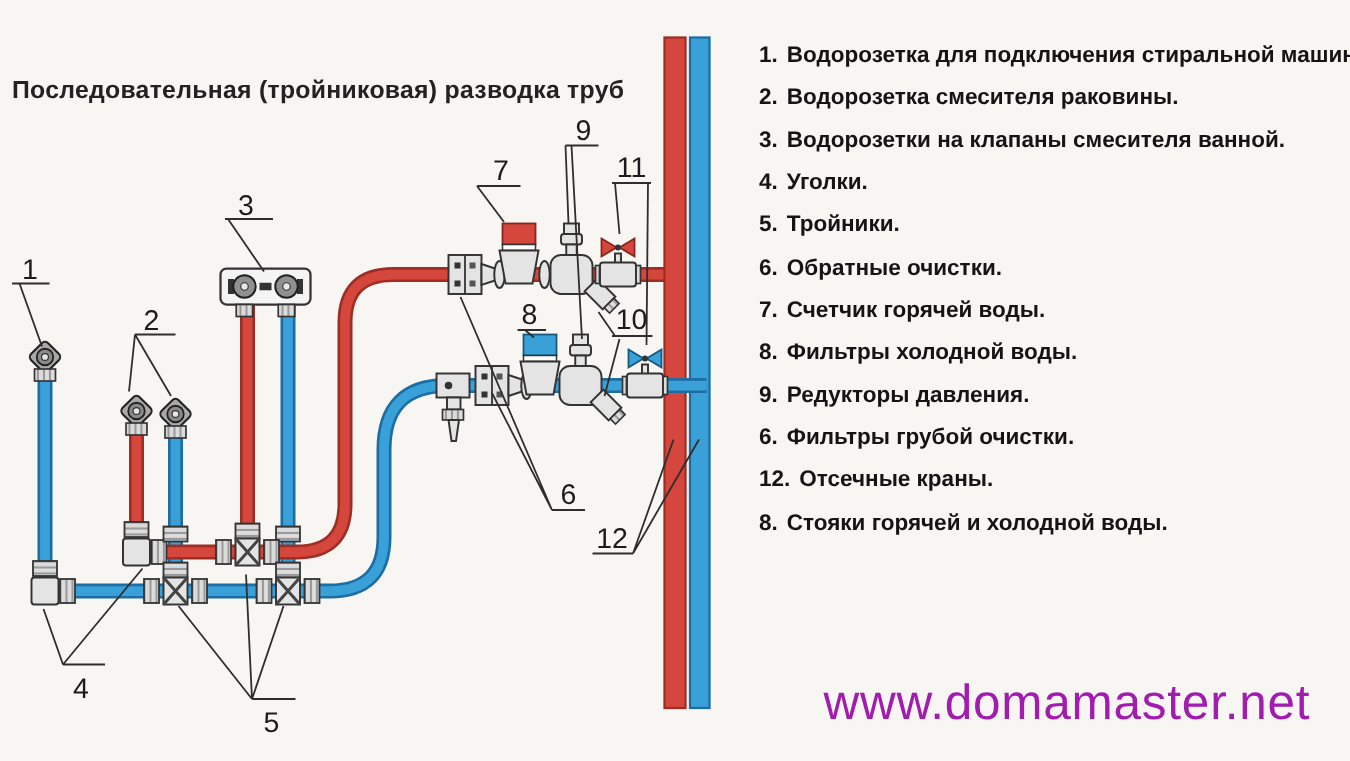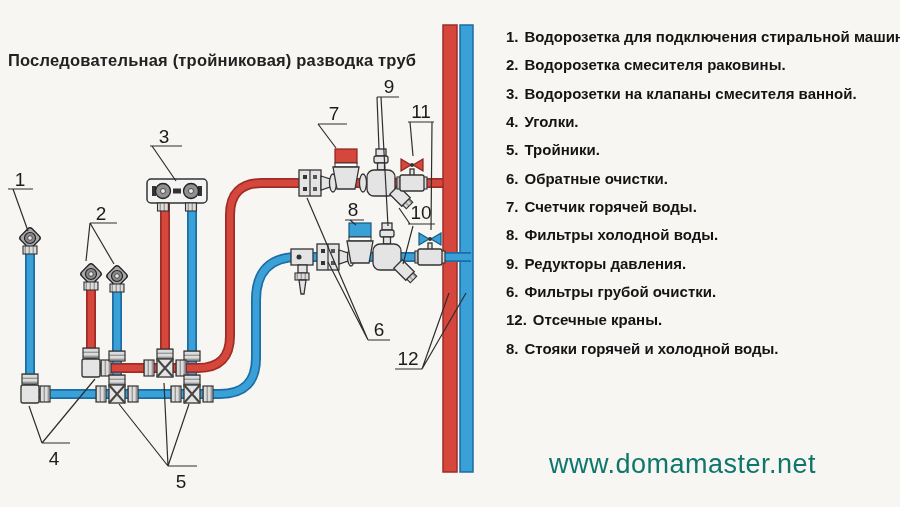--- a/index.html
+++ b/index.html
@@ -17,21 +17,21 @@
   .hot-fill{fill:var(--hot,#d5463c);stroke:#8a241c;stroke-width:1.2;}
   .cold-fill{fill:var(--cold,#3aa0d8);stroke:#15597f;stroke-width:1.2;}
   .ld{stroke:#2e2e2e;stroke-width:1.2;fill:none;}
   .lbl{font:19px "Liberation Sans",sans-serif;fill:#1b1b1b;text-anchor:middle;}
   
   #title{position:absolute;left:8px;top:51px;font-size:16.5px;font-weight:600;color:#222;
          letter-spacing:.2px;white-space:nowrap;}
   #legend{position:absolute;left:506px;top:23px;color:#141414;font-size:15px;font-weight:600;}
   #legend .row{line-height:28.35px;white-space:nowrap;}
   #legend .num{margin-right:6px;}
-  #watermark{position:absolute;left:549px;top:449px;font-size:27px;color:#0f766e;
+  #watermark{position:absolute;left:549px;top:449px;font-size:33px;color:#a21caf;
              letter-spacing:.5px;white-space:nowrap;}
 </style>
 </head>
 <body>
 
 <div id="page">
 
   <svg id="diagram-svg" width="900" height="507" viewBox="0 0 900 507">
     <defs>
       <pattern id="rib" width="4" height="4" patternUnits="userSpaceOnUse">

